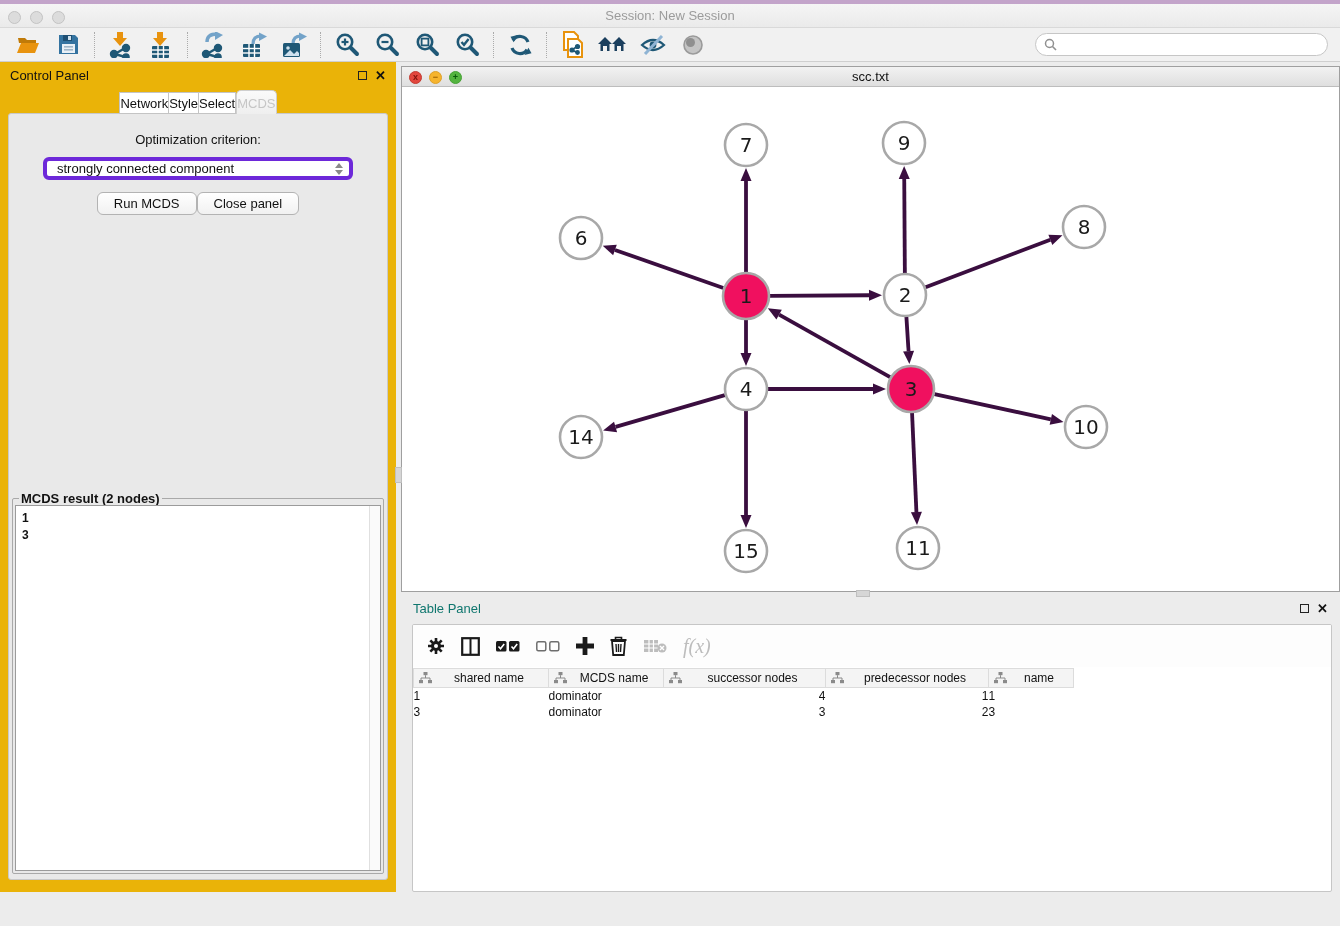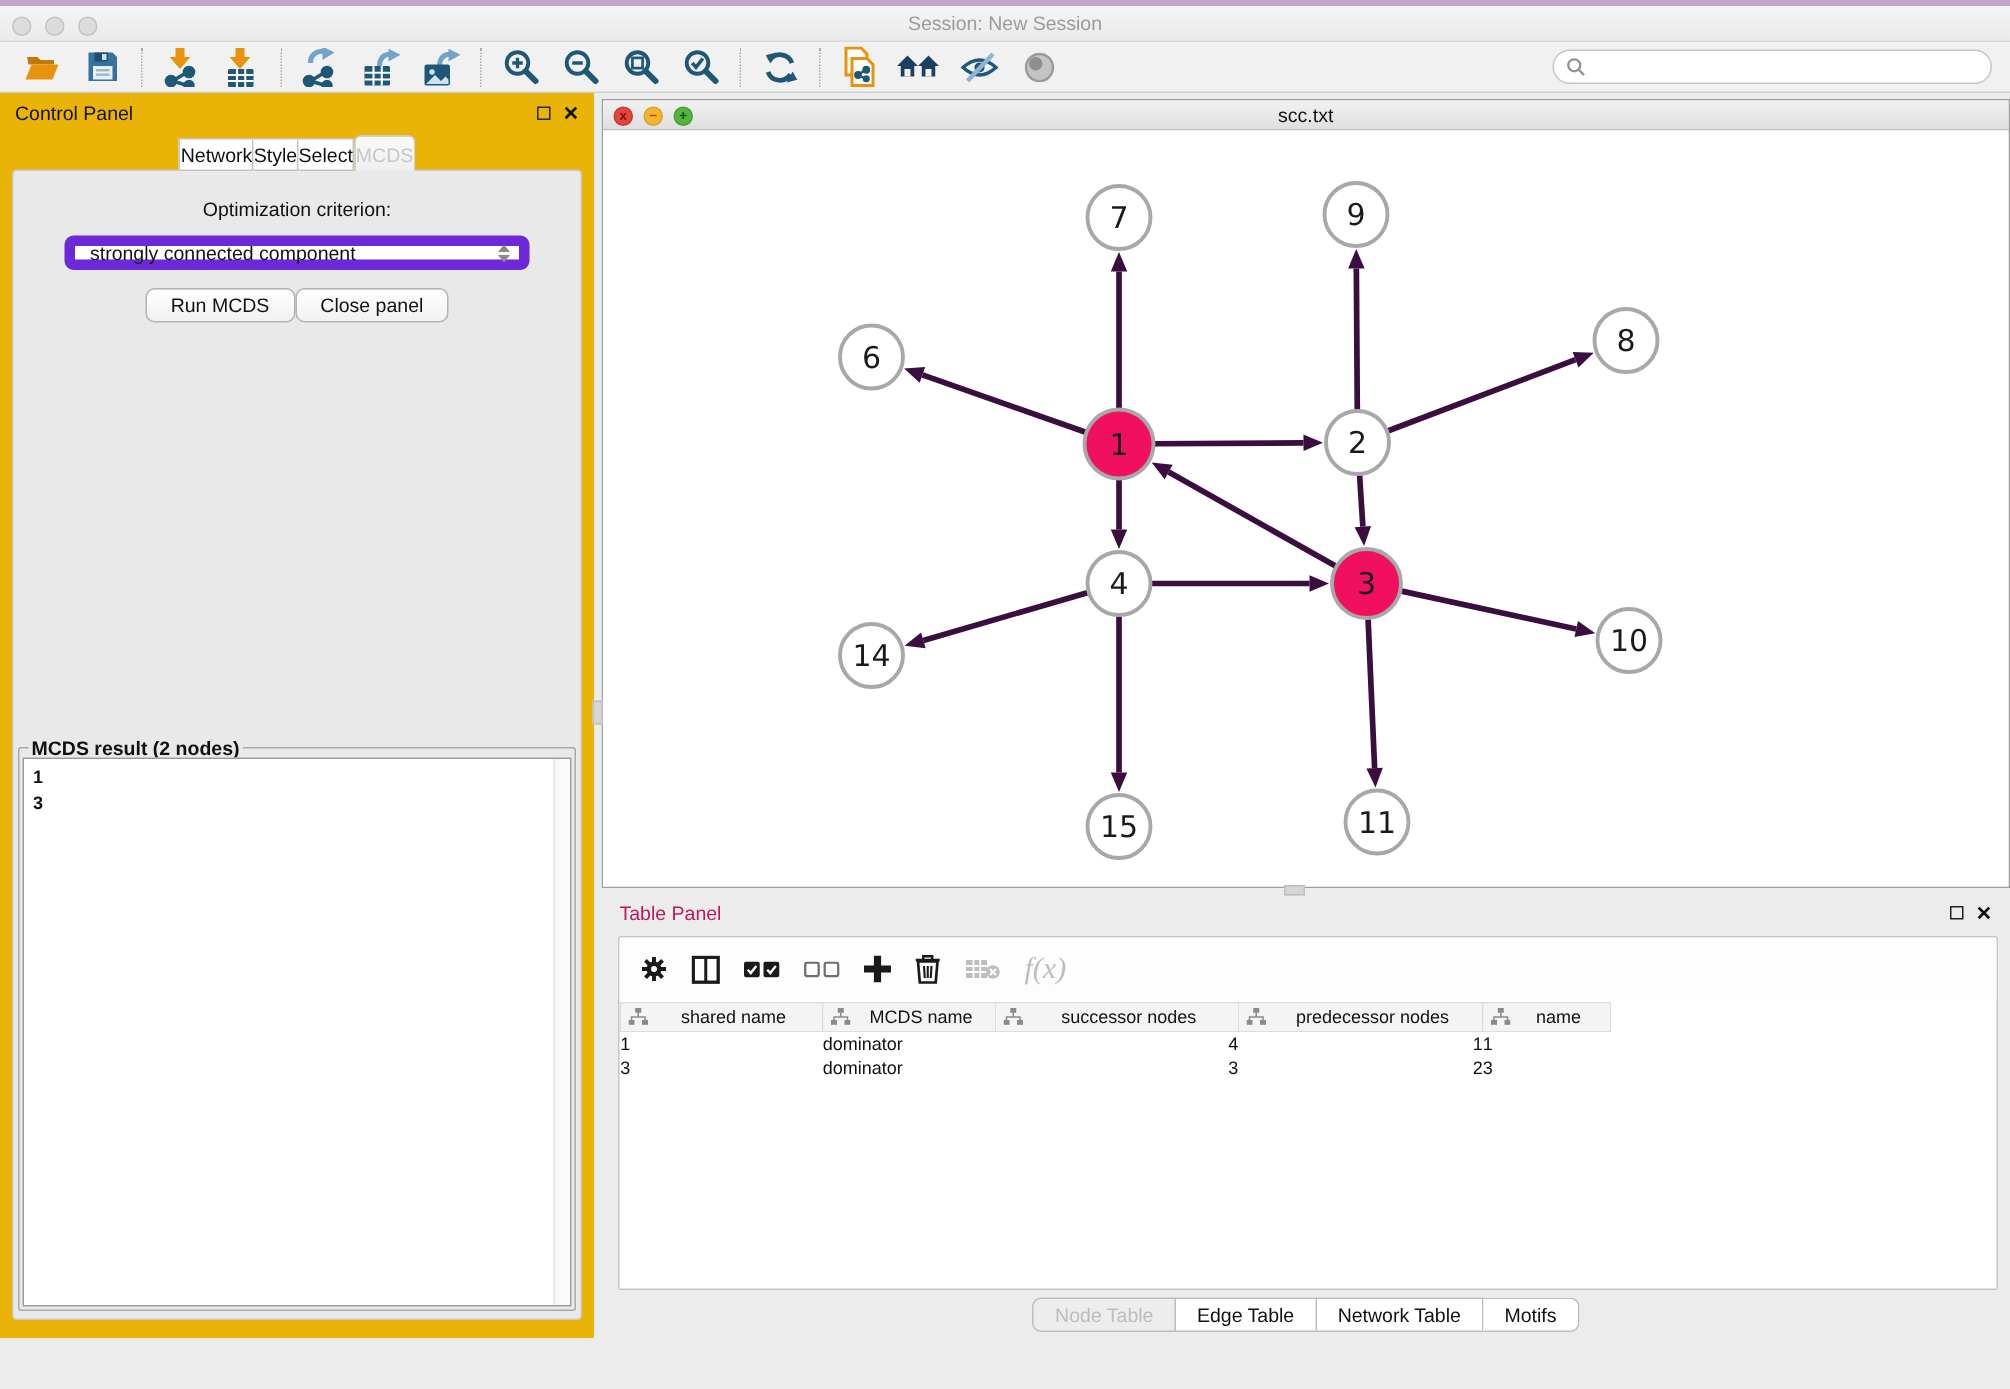--- a/index.html
+++ b/index.html
@@ -39,21 +39,21 @@
   .cp-tabs { display:flex; justify-content:center; height:22px; margin-top:4px; position:relative; z-index:2; }
   .tab { font-size:13px; padding:2px 0; background:#fff; border:1px solid #C4C4C4; border-left:none;
     color:#111; cursor:pointer; display:flex; align-items:center; }
   .tab:first-child { border-left:1px solid #C4C4C4; }
   .tab.selected { background:linear-gradient(#FAFAFA,#EFEFEF); color:#C6C6C6;
     border-radius:5px 5px 0 0; border:1px solid #CFCFCF; border-bottom:none; margin-top:-2px; padding-top:4px; }
   .cp-content { flex:1; margin:0 8px 12px 8px; margin-top:-1px; background:#E9E9E9;
     border:1px solid #C9C9C9; border-radius:3px; display:flex; flex-direction:column;
     align-items:center; padding-top:18px; }
   .opt-label { font-size:13px; color:#111; }
-  .dropdown { margin-top:10px; width:310px; height:23px; background:#fff; border:7px solid #6d28d9;
+  .dropdown { margin-top:10px; width:310px; height:23px; background:#fff; border:4px solid #6d28d9;
     border-radius:6px; display:flex; align-items:center; padding:0 6px 0 10px; cursor:pointer; }
   .dropdown .dd-text { flex:1; font-size:13px; color:#111; }
   .stepper { display:flex; flex-direction:column; gap:2px; align-items:center; }
   .stepper .up { width:0; height:0; border-left:4px solid transparent; border-right:4px solid transparent; border-bottom:5px solid #8A8A8A; }
   .stepper .dn { width:0; height:0; border-left:4px solid transparent; border-right:4px solid transparent; border-top:5px solid #8A8A8A; }
   .btn-row { margin-top:12px; display:flex; }
   .cp-btn { height:23px; padding:0 16px; font-size:13px; color:#111; background:linear-gradient(#FFFFFF,#F1F1F1);
     border:1px solid #B3B3B3; border-radius:6px; cursor:pointer; }
   .result-box { margin-top:auto; width:372px; height:376px; border:1px solid #A9A9A9; border-radius:2px;
     position:relative; background:#E9E9E9; margin-bottom:5px;font-weight:bold; }
@@ -80,21 +80,21 @@
   .ntl.green { background:#54B43F; border:1px solid #47A136; color:#0A5A0A; }
   .net-title { flex:1; text-align:center; font-size:13px; color:#111; }
   .net-canvas { flex:1; background:#fff; position:relative; }
 
   .h-split { height:4px; position:relative; }
   .h-grip { position:absolute; left:455px; top:-2px; width:14px; height:7px; background:#D6D6D6; border:1px solid #BFBFBF; }
 
   
   .table-panel { flex:1; display:flex; flex-direction:column; }
   .tp-header { height:24px; display:flex; align-items:center; padding:0 12px; }
-  .tp-title { font-size:13px; color:#be185d; }
+  .tp-title { font-size:13px; color:#0f766e; }
   .table-card { margin:4px 8px 0 11px; background:#fff; border:1px solid #C6C6C6; border-radius:2px;
     flex:1; display:flex; flex-direction:column; overflow:hidden; }
   .tp-toolbar { height:42px; display:flex; align-items:center; gap:16px; padding:0 14px; background:#FDFDFD; }
   .tp-ic { display:flex; align-items:center; justify-content:center; cursor:pointer; }
   .fx-label { font-family:"Liberation Serif", serif; font-style:italic; font-size:20px; color:#BDBDBD; }
   table.node-table { border-collapse:collapse; margin-top:1px; table-layout:fixed; width:660px; }
   table.node-table th { height:19px; background:#F4F4F4; border:1px solid #DCDCDC; font-weight:normal;
     font-size:12px; color:#111; position:relative; }
   table.node-table th .th-flex { display:flex; align-items:center; padding:0 2px 0 5px; }
   table.node-table th .th-lab { flex:1; text-align:center; }
@@ -570,25 +570,17 @@
                 <tr>
                   <td class="al">3</td>
                   <td class="al">dominator</td>
                   <td class="ar22">3</td>
                   <td class="ar8">2</td>
                   <td class="al10">3</td>
                 </tr>
               </tbody>
           </table>
         </div>
-        <div class="tp-tabs-row">
-          <div class="tp-tabs">
-              <div class="tp-tab selected">Node Table</div>
-              <div class="tp-tab">Edge Table</div>
-              <div class="tp-tab">Network Table</div>
-              <div class="tp-tab">Motifs</div>
-            </div>
-        </div>
       </div>
     </div>
   </div>
 
 </div>
 
 </body></html>

